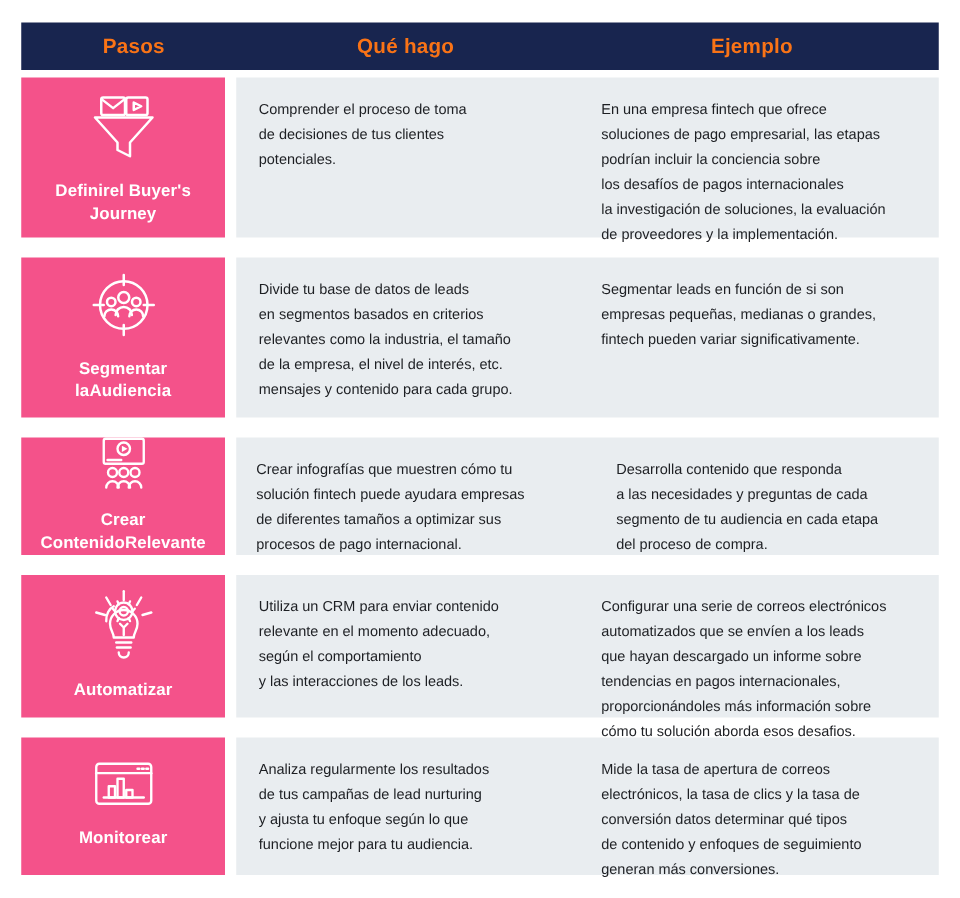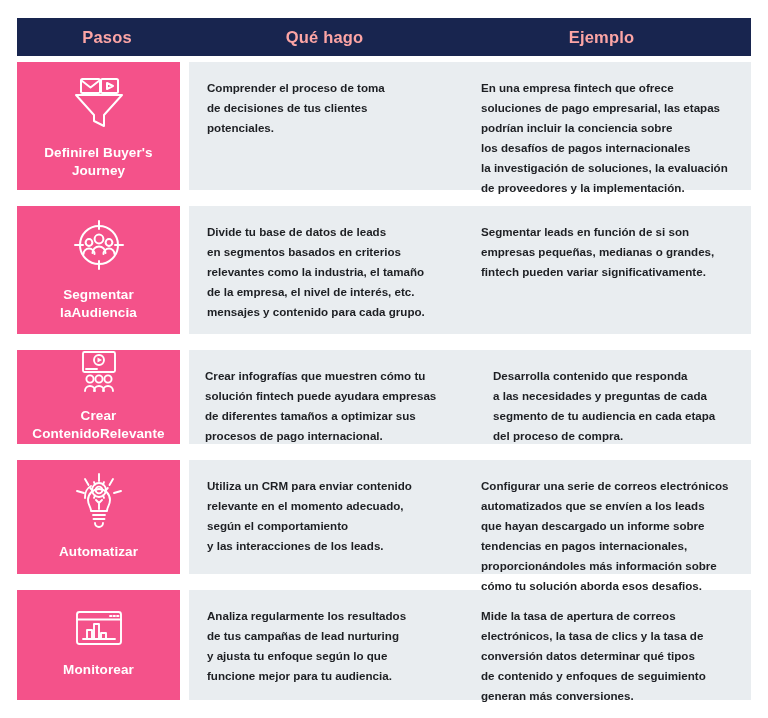--- a/index.html
+++ b/index.html
@@ -26,21 +26,21 @@
     position: absolute;
     left: 17px;
     top: 18px;
     width: 734px;
     height: 38px;
     background: #18254f;
     display: flex;
     align-items: center;
   }
   .header-cell {
-    color: #fca5a5;
+    color: #f97316;
     font-size: 16.5px;
     font-weight: bold;
     text-align: center;
     letter-spacing: 0.2px;
   }
   .hc-1 { width: 180px; }
   .hc-2 { width: 255px; }
   .hc-3 { width: 299px; }
 
   
@@ -79,21 +79,20 @@
     background: #e9edf0;
     display: flex;
     margin-left: 9px;
   }
   .panel-cell {
     box-sizing: border-box;
     font-size: 11.6px;
     line-height: 1.72;
     color: #1d1f23;
     padding: 16px 12px 14px 18px;
-    font-weight: bold;
   }
   .pc-what { width: 276px; flex: 0 0 276px; }
   .pc-example { flex: 1 1 auto; padding-left: 16px; }
   .nowrap-lines span { display: block; }
 </style>
 </head>
 <body>
 
 <div class="table">
 

